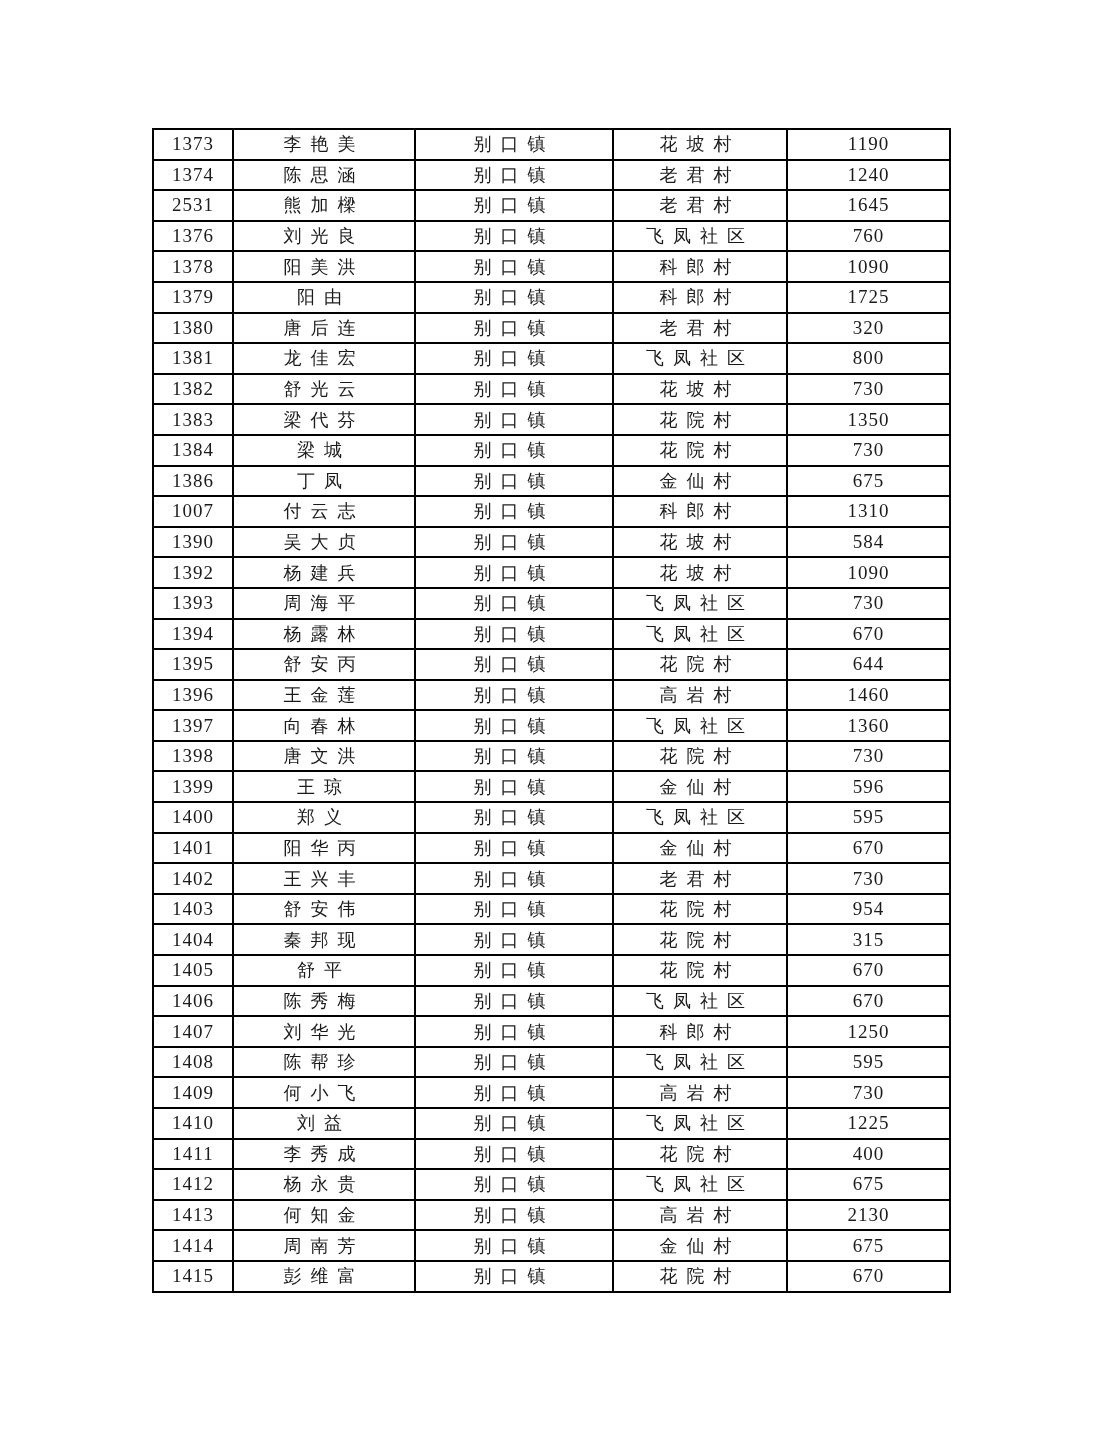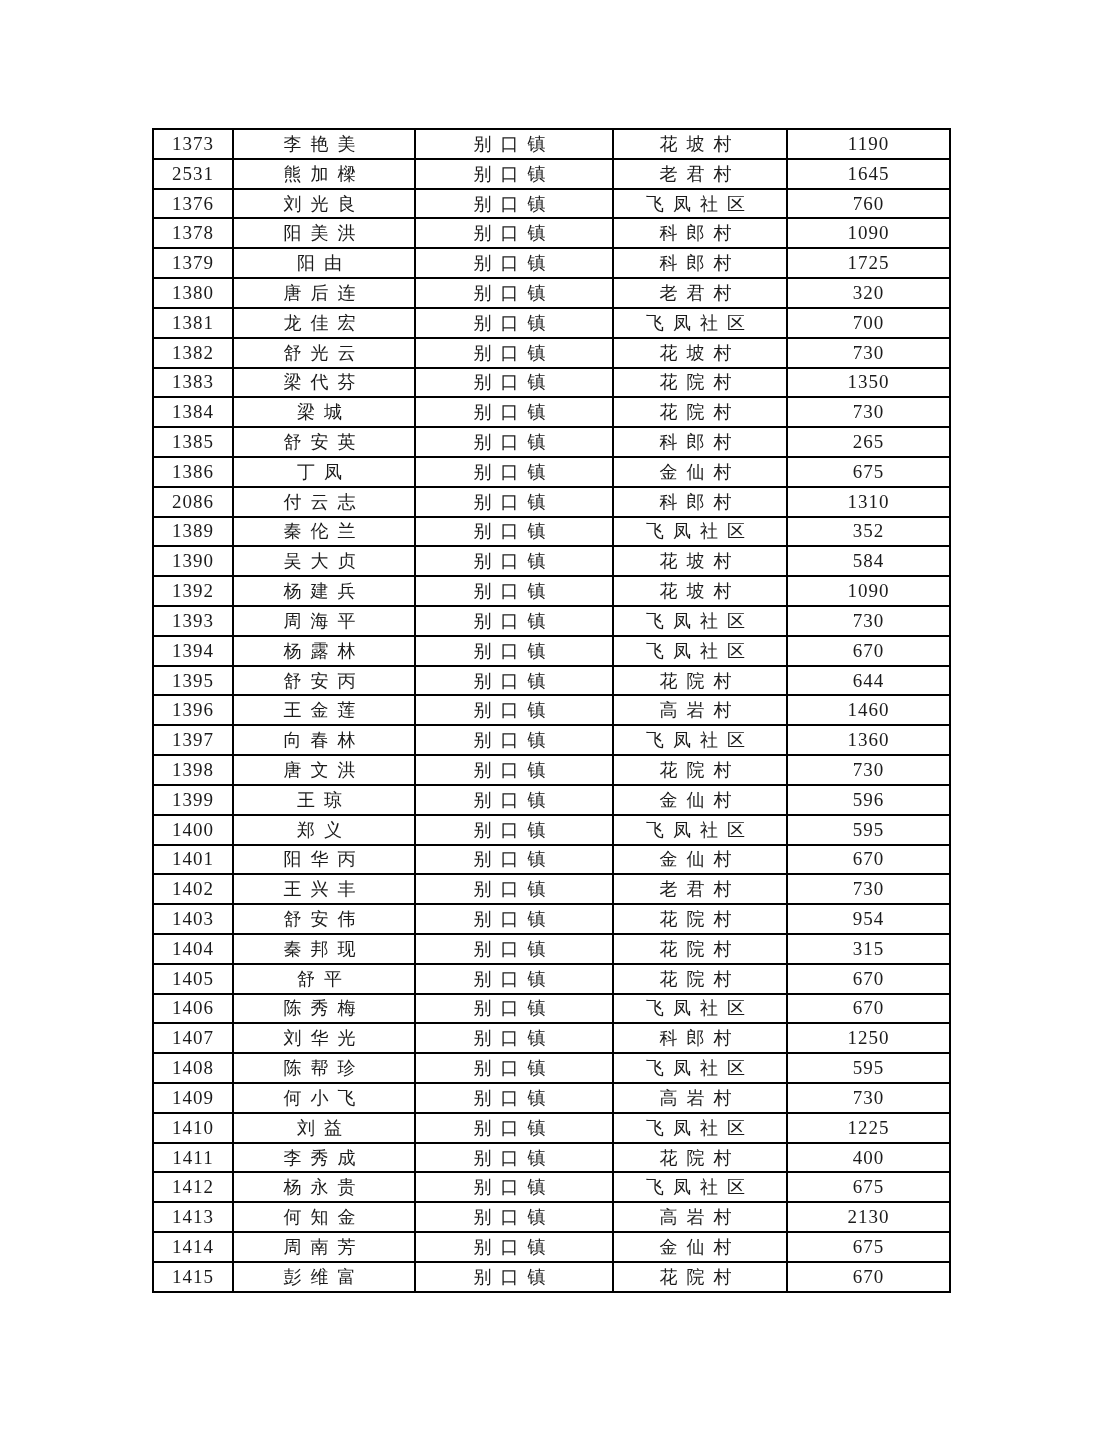--- a/index.html
+++ b/index.html
@@ -58,20 +58,27 @@
     </colgroup>
     <tbody>
         <tr>
     <td class="num">1373</td>
     <td class="zh">李艳美</td>
     <td class="zh">别口镇</td>
     <td class="zh">花坡村</td>
     <td class="num">1190</td>
   </tr>
         <tr>
+    <td class="num">1374</td>
+    <td class="zh">陈思涵</td>
+    <td class="zh">别口镇</td>
+    <td class="zh">老君村</td>
+    <td class="num">1240</td>
+  </tr>
+        <tr>
     <td class="num">2531</td>
     <td class="zh">熊加樑</td>
     <td class="zh">别口镇</td>
     <td class="zh">老君村</td>
     <td class="num">1645</td>
   </tr>
         <tr>
     <td class="num">1376</td>
     <td class="zh">刘光良</td>
     <td class="zh">别口镇</td>
@@ -97,21 +104,21 @@
     <td class="zh">唐后连</td>
     <td class="zh">别口镇</td>
     <td class="zh">老君村</td>
     <td class="num">320</td>
   </tr>
         <tr>
     <td class="num">1381</td>
     <td class="zh">龙佳宏</td>
     <td class="zh">别口镇</td>
     <td class="zh">飞凤社区</td>
-    <td class="num">700</td>
+    <td class="num">800</td>
   </tr>
         <tr>
     <td class="num">1382</td>
     <td class="zh">舒光云</td>
     <td class="zh">别口镇</td>
     <td class="zh">花坡村</td>
     <td class="num">730</td>
   </tr>
         <tr>
     <td class="num">1383</td>
@@ -121,46 +128,32 @@
     <td class="num">1350</td>
   </tr>
         <tr>
     <td class="num">1384</td>
     <td class="zh">梁城</td>
     <td class="zh">别口镇</td>
     <td class="zh">花院村</td>
     <td class="num">730</td>
   </tr>
         <tr>
-    <td class="num">1385</td>
-    <td class="zh">舒安英</td>
-    <td class="zh">别口镇</td>
-    <td class="zh">科郎村</td>
-    <td class="num">265</td>
-  </tr>
-        <tr>
     <td class="num">1386</td>
     <td class="zh">丁凤</td>
     <td class="zh">别口镇</td>
     <td class="zh">金仙村</td>
     <td class="num">675</td>
   </tr>
         <tr>
-    <td class="num">2086</td>
+    <td class="num">1007</td>
     <td class="zh">付云志</td>
     <td class="zh">别口镇</td>
     <td class="zh">科郎村</td>
     <td class="num">1310</td>
-  </tr>
-        <tr>
-    <td class="num">1389</td>
-    <td class="zh">秦伦兰</td>
-    <td class="zh">别口镇</td>
-    <td class="zh">飞凤社区</td>
-    <td class="num">352</td>
   </tr>
         <tr>
     <td class="num">1390</td>
     <td class="zh">吴大贞</td>
     <td class="zh">别口镇</td>
     <td class="zh">花坡村</td>
     <td class="num">584</td>
   </tr>
         <tr>
     <td class="num">1392</td>

